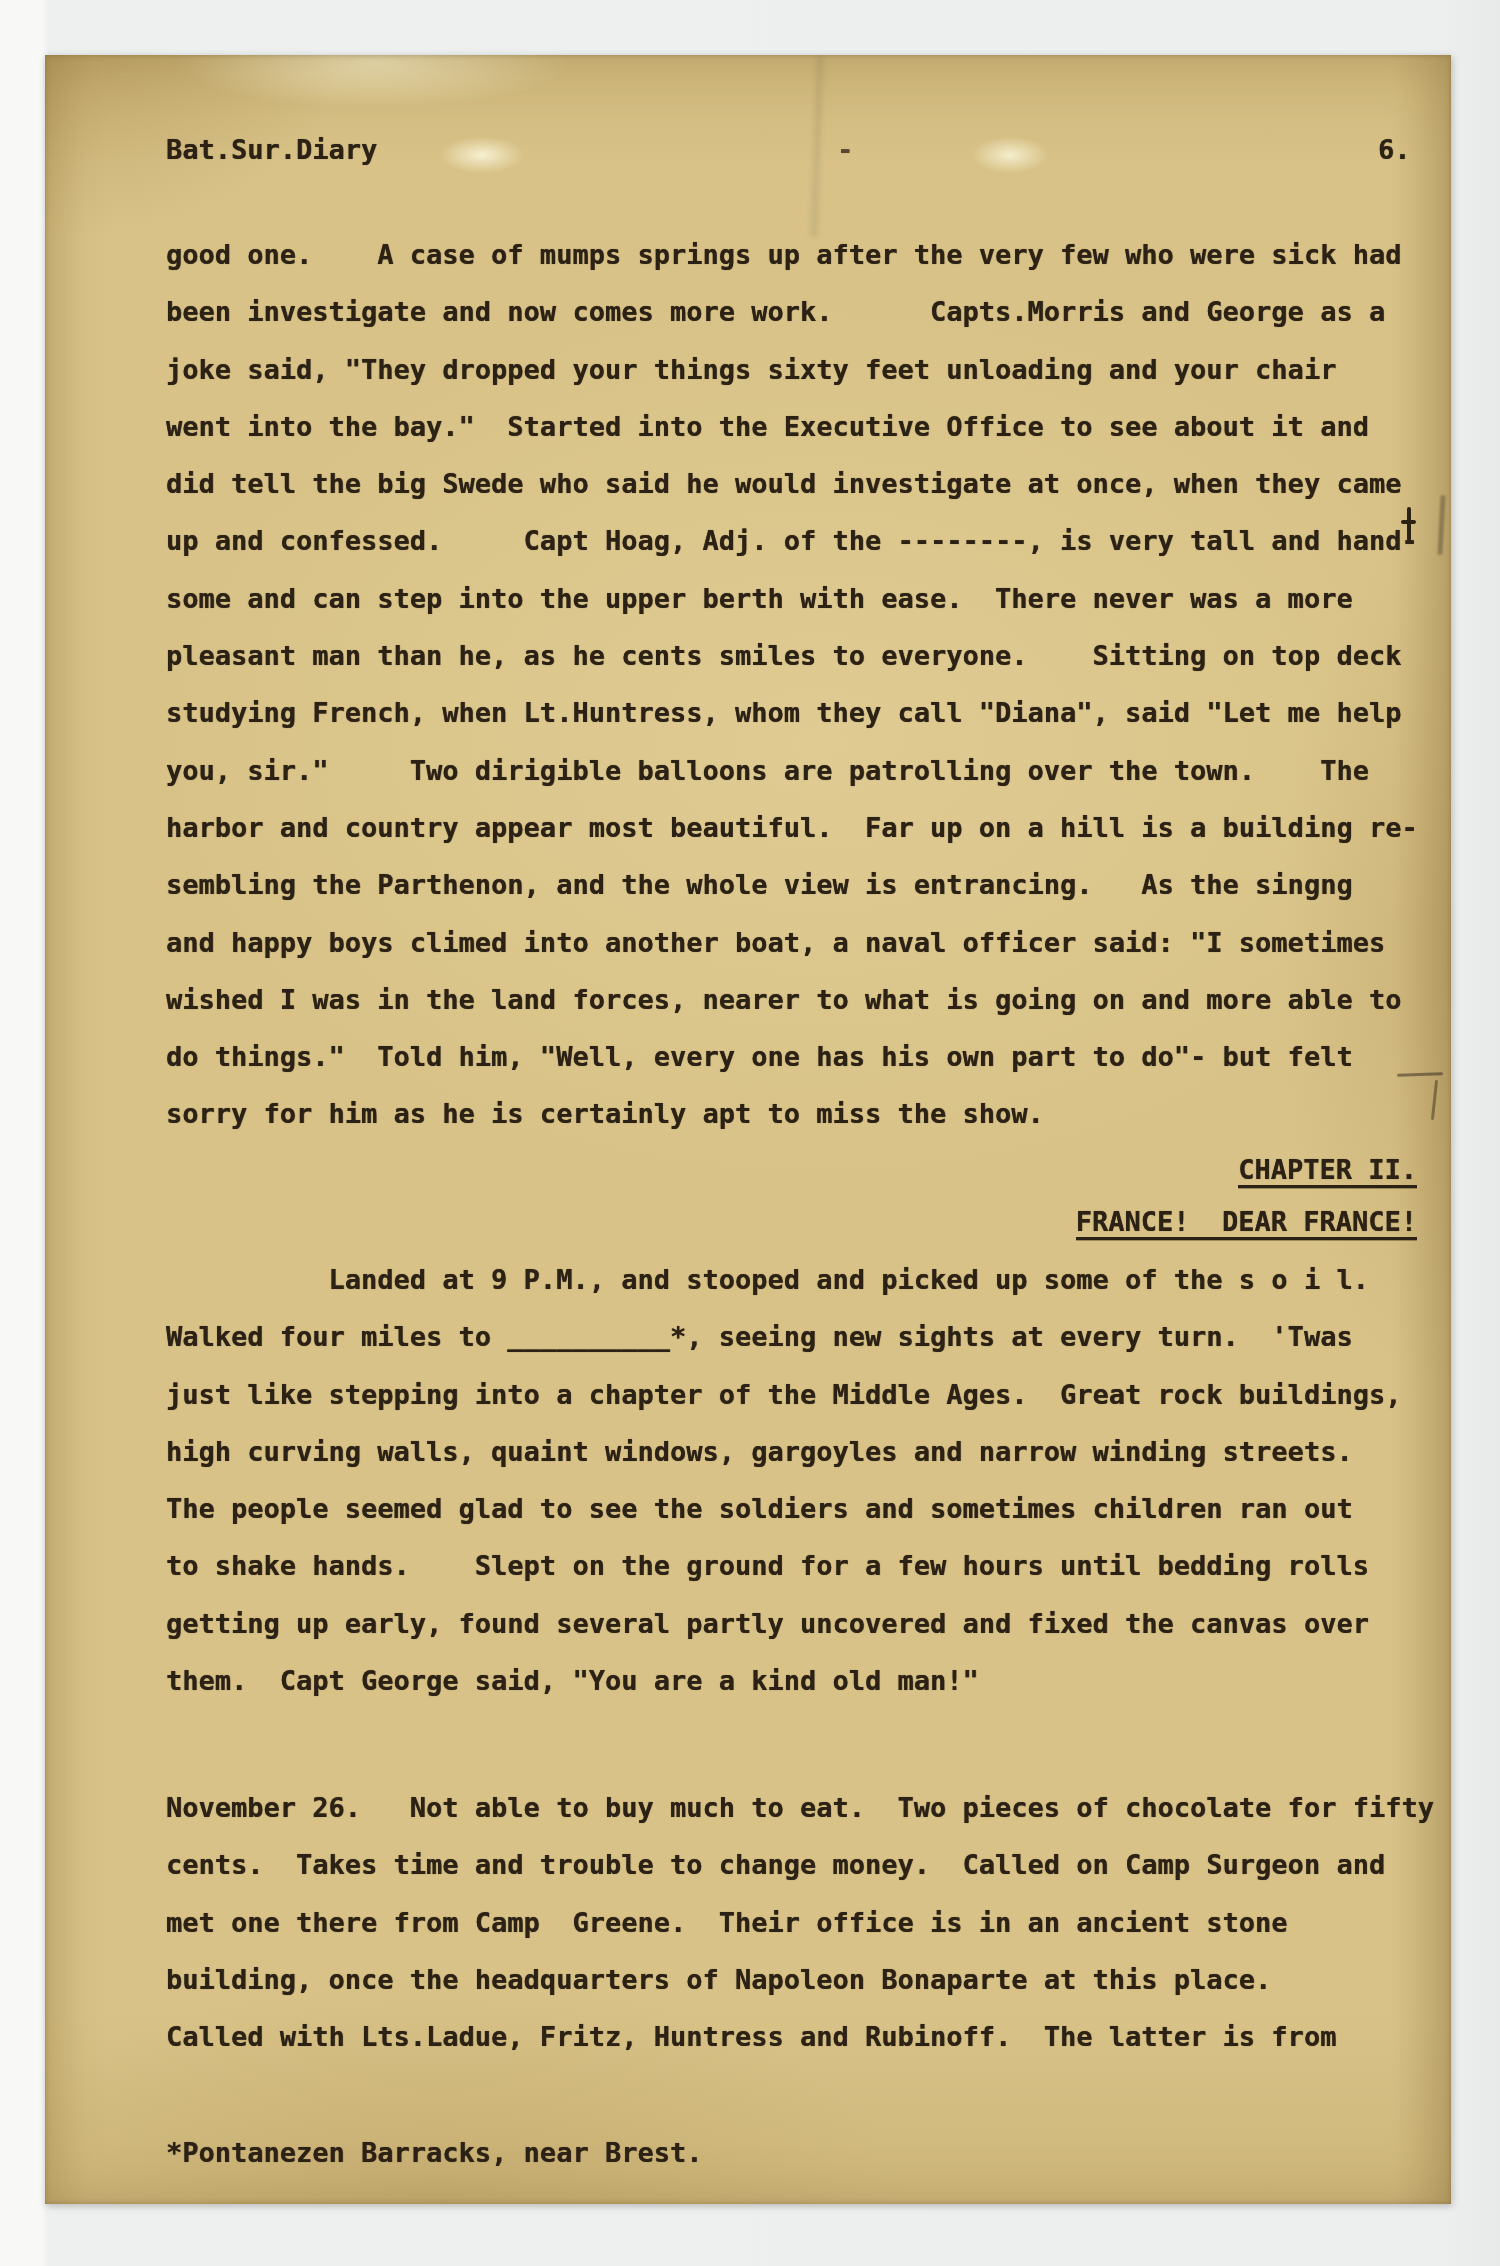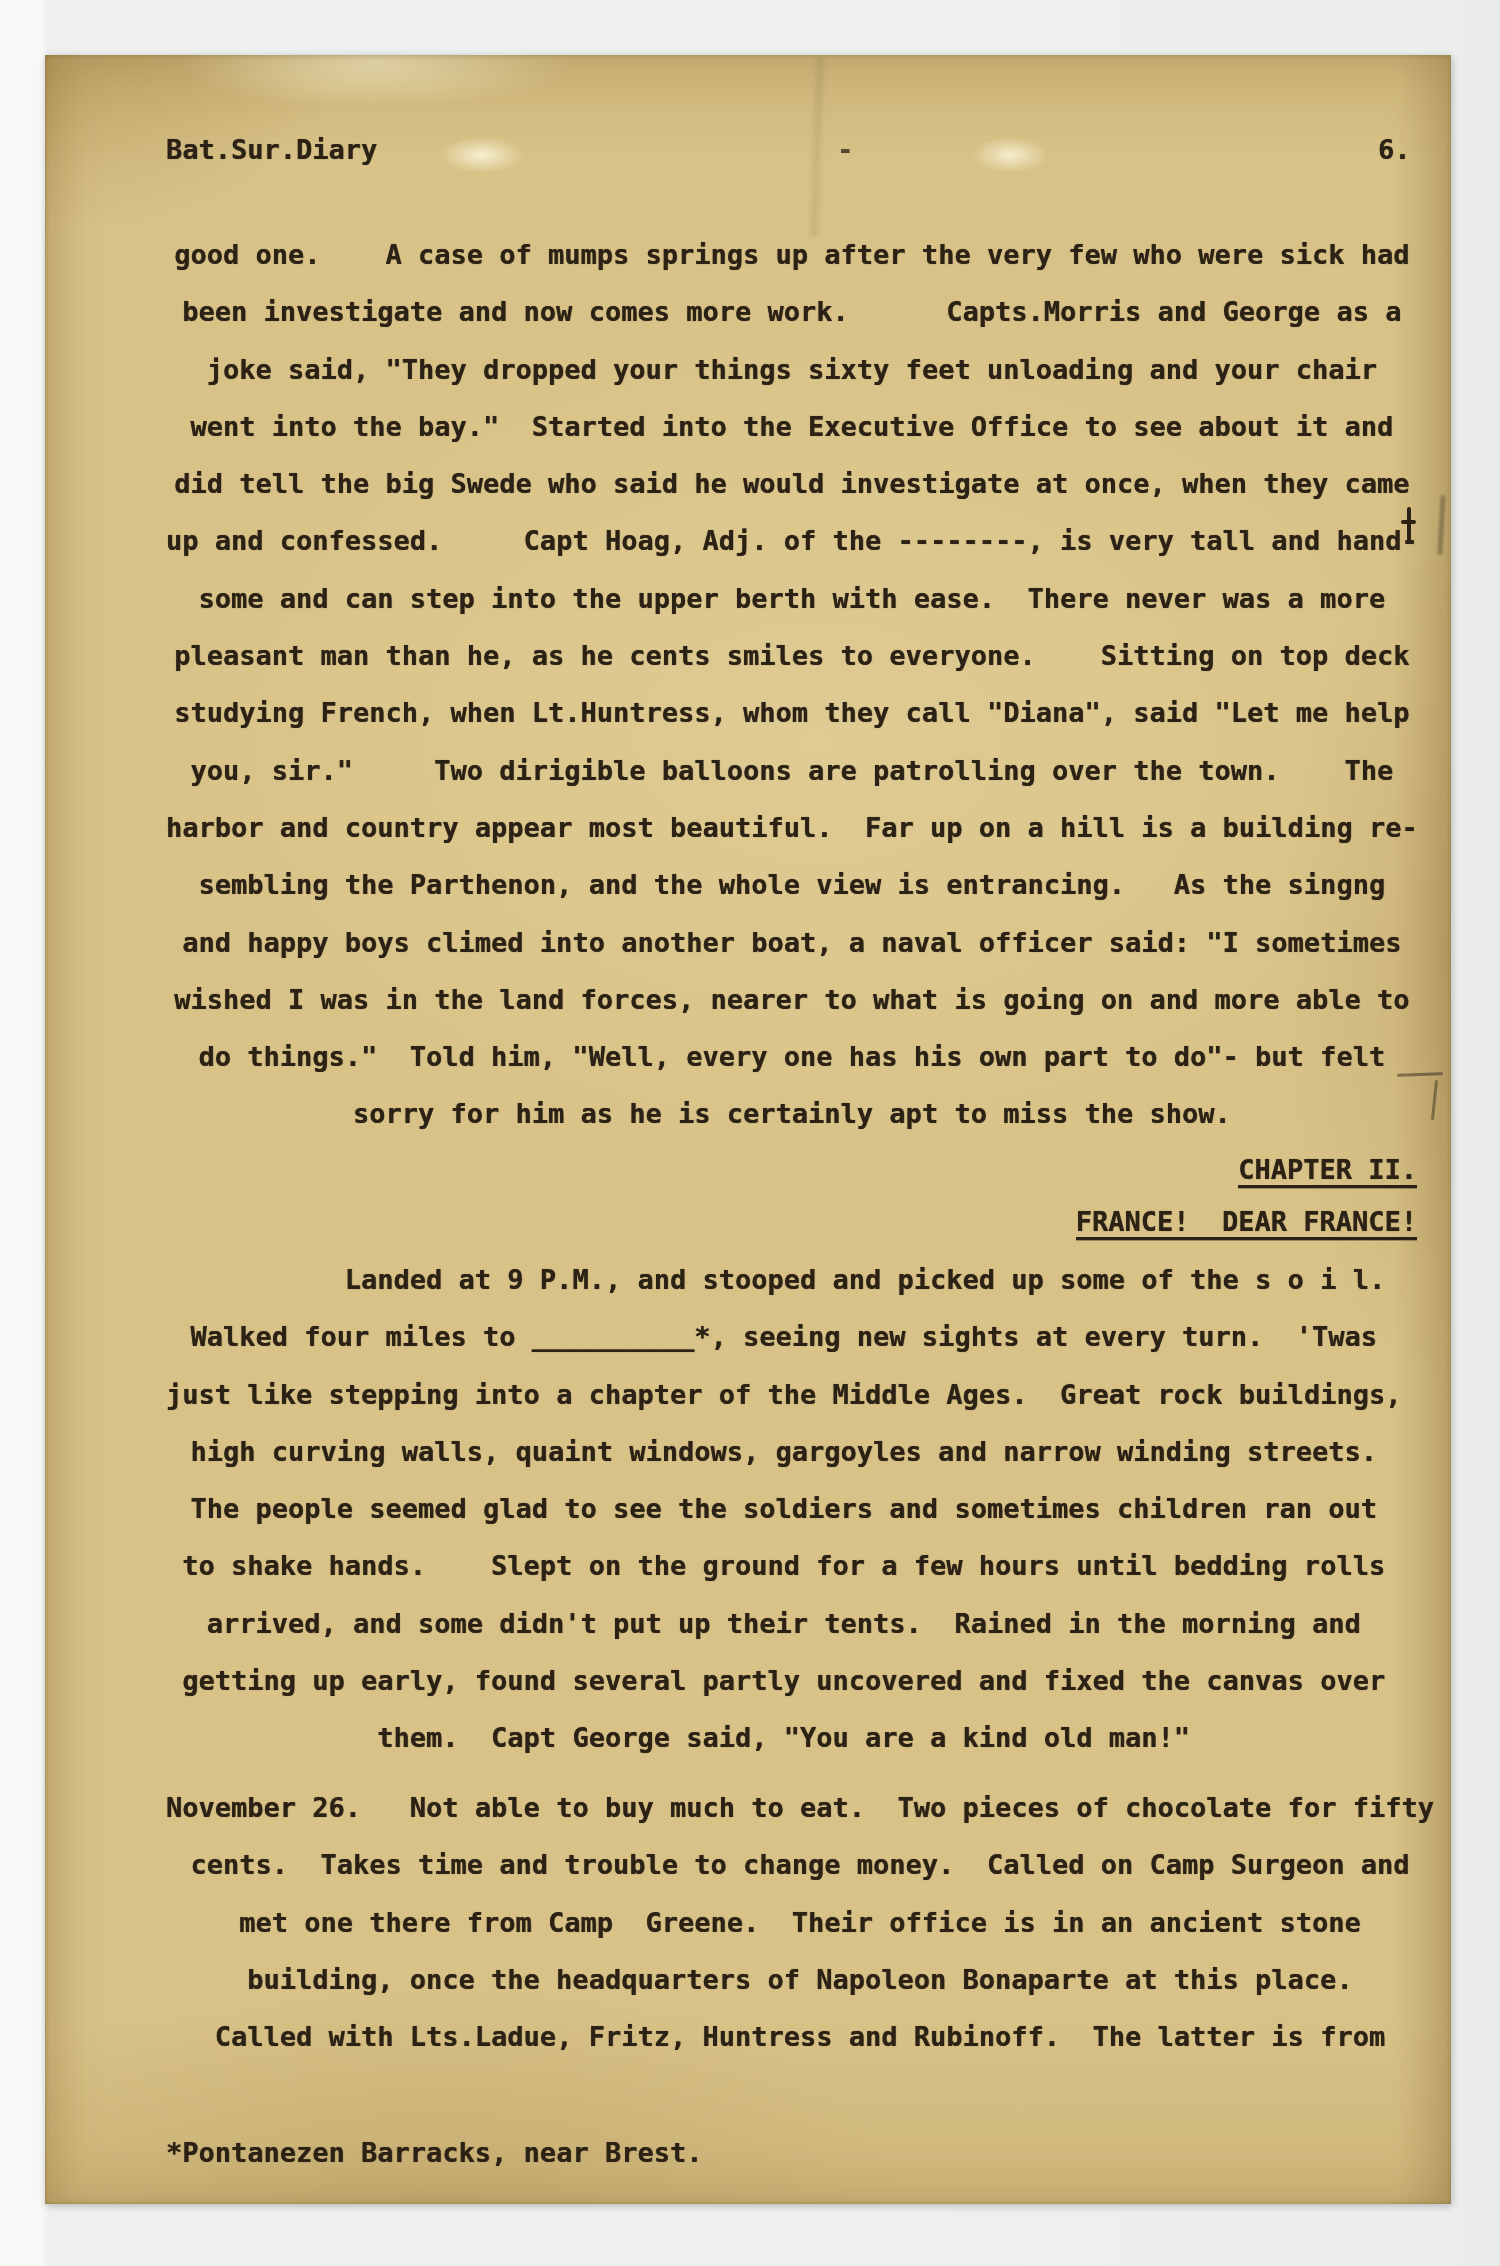--- a/index.html
+++ b/index.html
@@ -24,21 +24,21 @@
       linear-gradient(90deg, rgba(160,126,60,.16) 0%, rgba(160,126,60,0) 3%, rgba(160,126,60,0) 96%, rgba(120,92,40,.22) 100%);
     box-shadow: inset 0 0 55px rgba(110,85,40,.26), inset 0 0 5px rgba(90,70,30,.38), 1px 2px 7px rgba(40,40,40,.28);
   }
   .tline{
     white-space:pre;
     font:700 27px/57.3px "DejaVu Sans Mono", monospace;
     color:#2b2115;
     text-shadow:0 0 1px rgba(43,33,21,.55), .4px .4px .5px rgba(43,33,21,.4);
     margin-left:26px;
   }
-  .para{position:absolute;left:95px;text-align:center;}
+  .para{position:absolute;left:95px;}
   .p1{top:171px;}
   .p2{top:1196px;}
   .p3{top:1724px;}
   .footnote{position:absolute;left:95px;top:2069px;}
   .header-row{position:absolute;left:0;top:66px;width:100%;height:58px;}
   .header-row .tline{position:absolute;top:0;}
   .running-title{left:95px;}
   .page-number{left:1307px;}
   .header-dash{left:766px;opacity:.75;}
   .heading{position:absolute;left:0;width:1406px;text-align:right;padding-right:34px;box-sizing:border-box;}
@@ -95,21 +95,20 @@
       <span class="tline u">FRANCE!  DEAR FRANCE!</span>
     </div>
 
     <div class="para p2">
         <div class="tline">          Landed at 9 P.M., and stooped and picked up some of the s o i l.</div>
         <div class="tline">Walked four miles to __________*, seeing new sights at every turn.  'Twas</div>
         <div class="tline">just like stepping into a chapter of the Middle Ages.  Great rock buildings,</div>
         <div class="tline">high curving walls, quaint windows, gargoyles and narrow winding streets.</div>
         <div class="tline">The people seemed glad to see the soldiers and sometimes children ran out</div>
         <div class="tline">to shake hands.    Slept on the ground for a few hours until bedding rolls</div>
-        <div class="tline">arrived, and some didn't put up their tents.  Rained in the morning and</div>
         <div class="tline">getting up early, found several partly uncovered and fixed the canvas over</div>
         <div class="tline">them.  Capt George said, "You are a kind old man!"</div>
       </div>
 
     <div class="para p3">
         <div class="tline">November 26.   Not able to buy much to eat.  Two pieces of chocolate for fifty</div>
         <div class="tline">cents.  Takes time and trouble to change money.  Called on Camp Surgeon and</div>
         <div class="tline">met one there from Camp  Greene.  Their office is in an ancient stone</div>
         <div class="tline">building, once the headquarters of Napoleon Bonaparte at this place.</div>
         <div class="tline">Called with Lts.Ladue, Fritz, Huntress and Rubinoff.  The latter is from</div>

